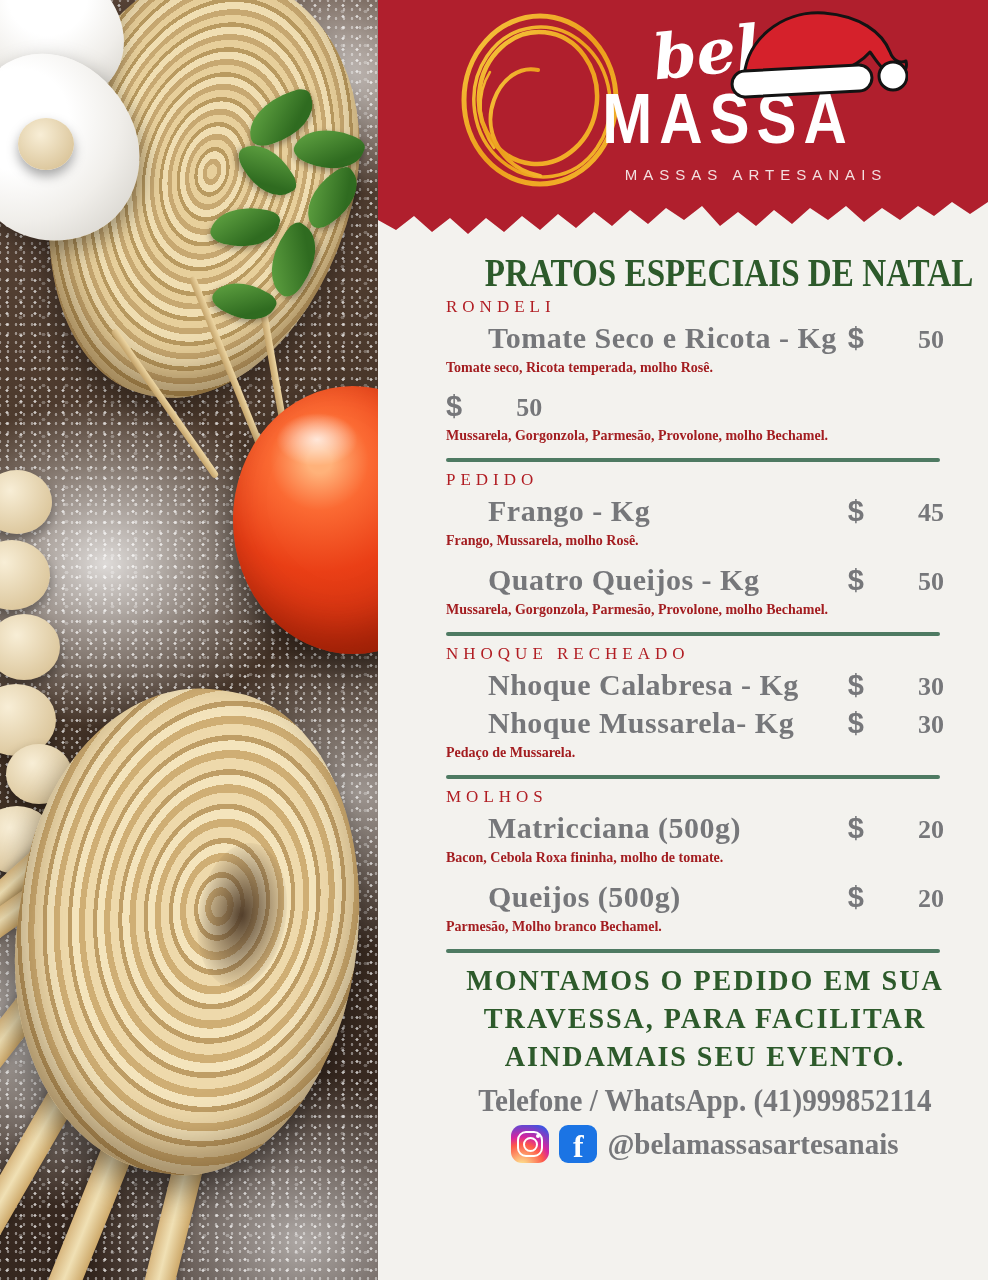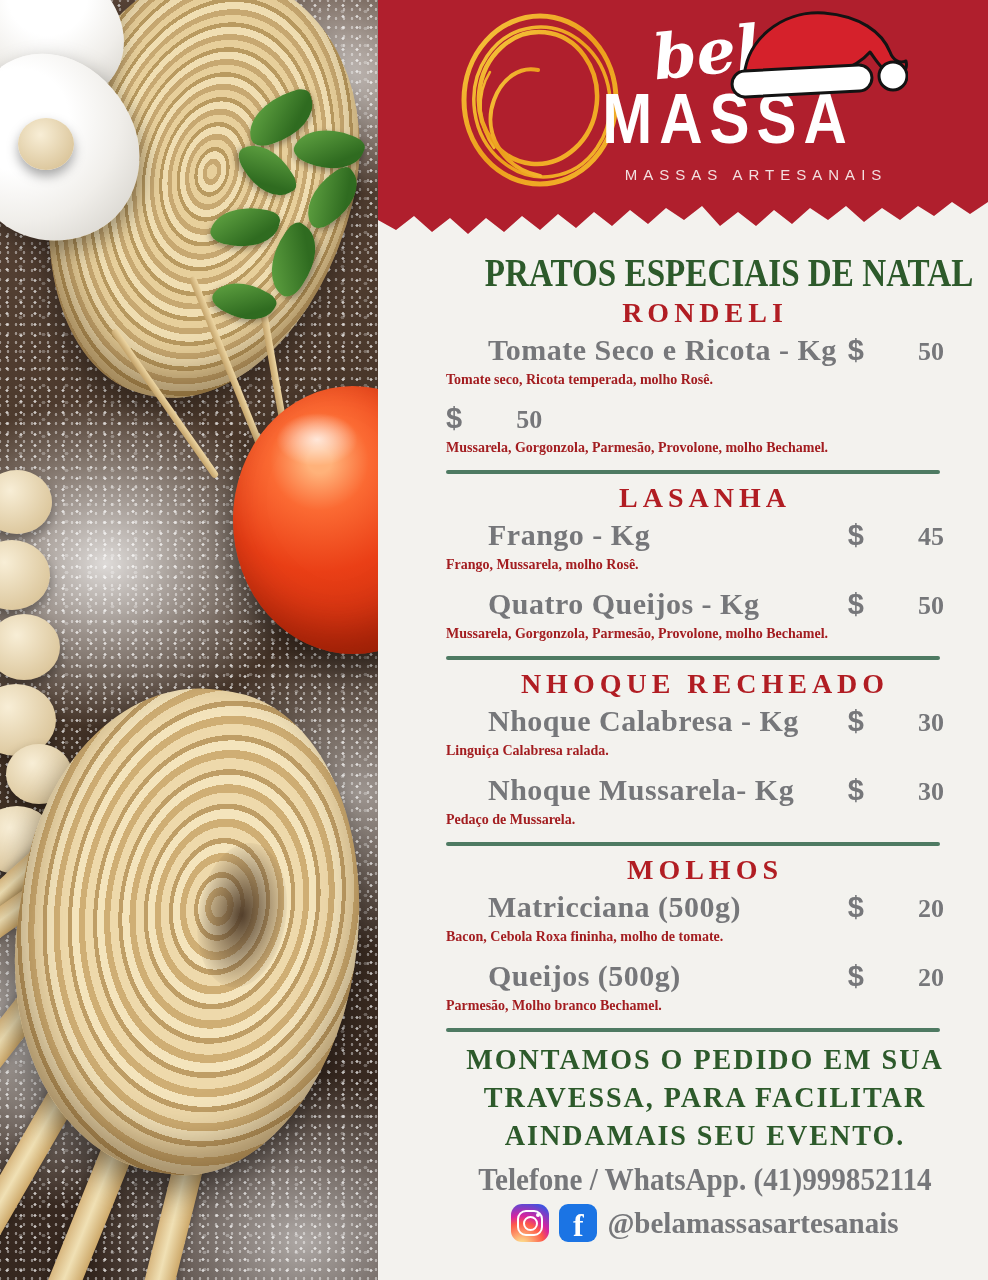--- a/index.html
+++ b/index.html
@@ -58,21 +58,21 @@
   .red-header{position:relative;width:610px;height:240px;background:var(--header-red,#b01f2d);
       clip-path:polygon(0 0,610px 0,610px 202px,592px 214px,574px 202px,556px 216px,540px 206px,522px 220px,504px 208px,486px 222px,468px 206px,450px 220px,432px 208px,414px 224px,396px 210px,378px 226px,360px 212px,342px 226px,324px 206px,306px 220px,288px 208px,270px 224px,252px 210px,234px 226px,216px 212px,198px 228px,180px 214px,162px 230px,144px 216px,126px 232px,108px 218px,90px 234px,72px 218px,54px 232px,36px 216px,18px 230px,0 220px);}
   .swirl{position:absolute;left:78px;top:8px;}
   .brand-script{position:absolute;left:228px;top:14px;width:240px;font-family:"DejaVu Serif",serif;font-style:italic;font-weight:bold;color:#fff;font-size:62px;transform:rotate(-6deg);text-align:center;}
   .brand-main{position:absolute;left:222px;top:78px;width:256px;font-family:"Liberation Sans",sans-serif;font-weight:bold;color:#fff;font-size:60px;letter-spacing:7px;transform:scaleY(1.18);transform-origin:top;text-align:center;white-space:nowrap;}
   .brand-tagline{position:absolute;left:212px;top:166px;width:276px;font-family:"Liberation Sans",sans-serif;color:#f3dfe0;font-size:15px;letter-spacing:6px;text-align:center;white-space:nowrap;margin-left:28px;}
   .hat{position:absolute;left:352px;top:2px;}
 
   .menu-body{padding:6px 24px 0 68px;}
   .menu-title{margin:4px 0 2px 0;color:var(--title-green,#2d5a2b);font-size:39px;font-weight:bold;text-align:center;white-space:nowrap;transform:scaleX(.85);transform-origin:center;}
-  .sec-head{margin:2px 0 2px 0;color:var(--section-red,#b11d23);font-size:28px;font-weight:bold;text-align:center;letter-spacing:5px;white-space:nowrap;}
+  .sec-head{margin:2px 0 2px 0;color:var(--section-red,#b11d23);font-size:17px;font-weight:normal;text-align:left;letter-spacing:5px;white-space:nowrap;}
   .item-row{display:flex;align-items:baseline;padding-right:20px;margin-top:4px;}
   .item-name{flex:1;color:var(--item-gray,#76777a);font-size:30px;font-weight:bold;letter-spacing:.5px;white-space:nowrap;margin-left:42px;}
   .currency{color:var(--item-gray,#76777a);font-size:29px;font-weight:bold;font-family:"Liberation Sans",sans-serif;margin-right:36px;}
   .price{color:var(--item-gray,#76777a);font-size:26px;font-weight:bold;min-width:44px;text-align:right;}
   .item-desc{width:408px;color:var(--desc-red,#a31d20);font-size:14px;font-weight:bold;line-height:24px;margin:1px 0 10px 0;}
   .divider{width:494px;height:4px;background:var(--divider-green,#4e7a62);margin:10px 0 8px 0;border-radius:2px;}
 
   .note{color:var(--title-green,#2d5a2b);font-size:29px;font-weight:bold;letter-spacing:2px;text-align:center;white-space:nowrap;line-height:38px;transform:scaleX(.97);transform-origin:center;}
   .phone{margin-top:8px;color:var(--item-gray,#76777a);font-size:31px;font-weight:bold;text-align:center;white-space:nowrap;transform:scaleX(.94);transform-origin:center;}
   .social{display:flex;align-items:center;justify-content:center;gap:10px;margin-top:6px;}
@@ -162,42 +162,41 @@
         <span class="price">50</span>
       </div>
       <div class="item-desc">Tomate seco, Ricota temperada, molho Rosê.</div>
       <div class="item-row">
         <span class="currency">$</span>
         <span class="price">50</span>
       </div>
       <div class="item-desc">Mussarela, Gorgonzola, Parmesão, Provolone, molho Bechamel.</div>
       <div class="divider"></div>
 
-      <h2 class="sec-head">LASANHA</h2>
+      <h2 class="sec-head">PEDIDO</h2>
       <div class="item-row">
         <span class="item-name">Frango - Kg</span>
         <span class="currency">$</span>
         <span class="price">45</span>
       </div>
       <div class="item-desc">Frango, Mussarela, molho Rosê.</div>
       <div class="item-row">
         <span class="item-name">Quatro Queijos - Kg</span>
         <span class="currency">$</span>
         <span class="price">50</span>
       </div>
       <div class="item-desc">Mussarela, Gorgonzola, Parmesão, Provolone, molho Bechamel.</div>
       <div class="divider"></div>
 
       <h2 class="sec-head">NHOQUE RECHEADO</h2>
       <div class="item-row">
         <span class="item-name">Nhoque Calabresa - Kg</span>
         <span class="currency">$</span>
         <span class="price">30</span>
       </div>
-      <div class="item-desc">Linguiça Calabresa ralada.</div>
       <div class="item-row">
         <span class="item-name">Nhoque Mussarela- Kg</span>
         <span class="currency">$</span>
         <span class="price">30</span>
       </div>
       <div class="item-desc">Pedaço de Mussarela.</div>
       <div class="divider"></div>
 
       <h2 class="sec-head">MOLHOS</h2>
       <div class="item-row">

